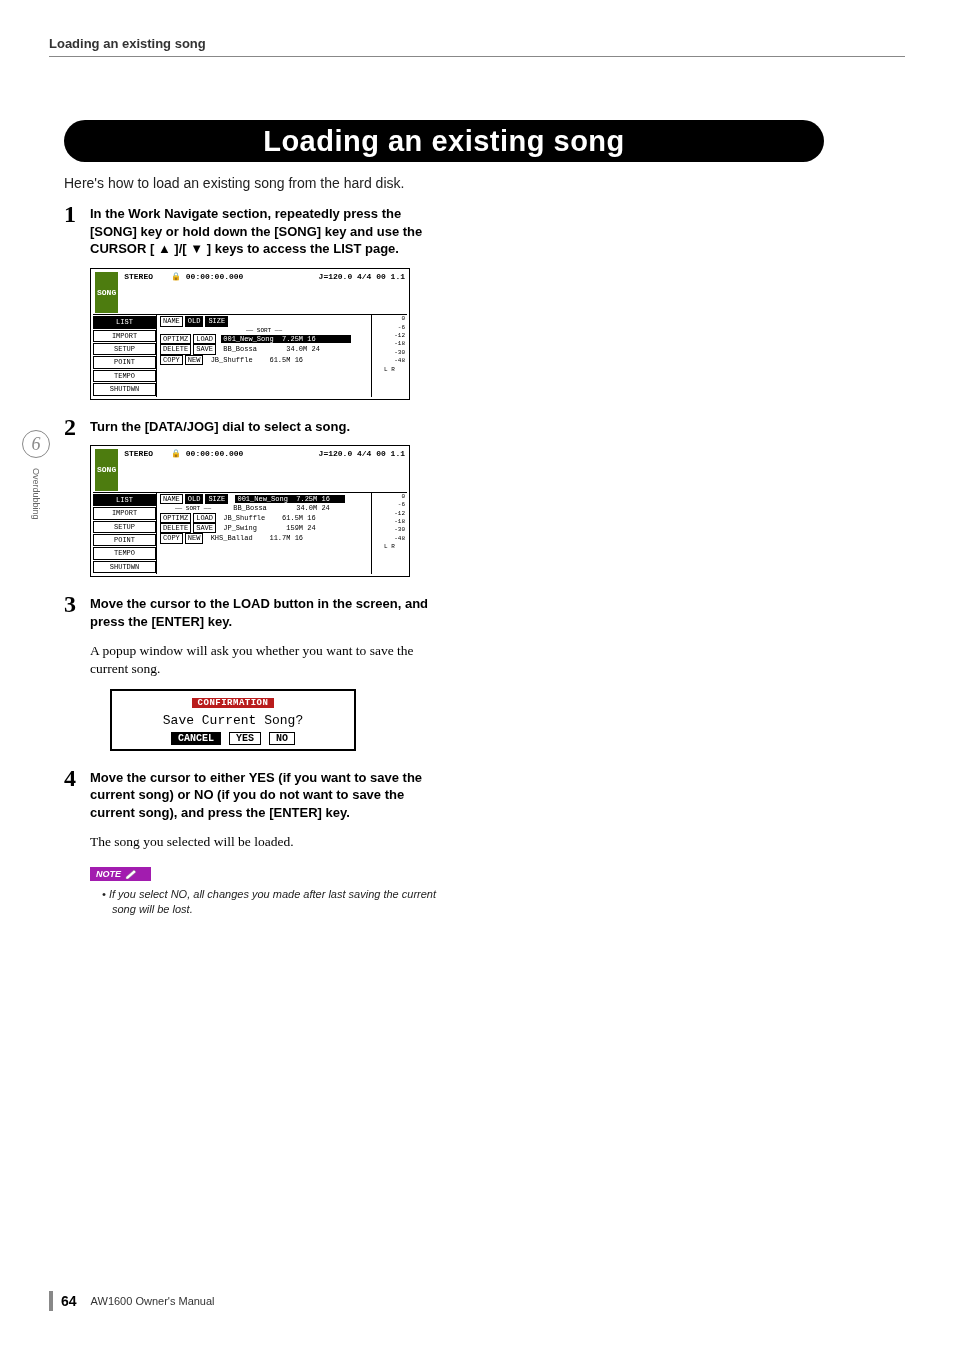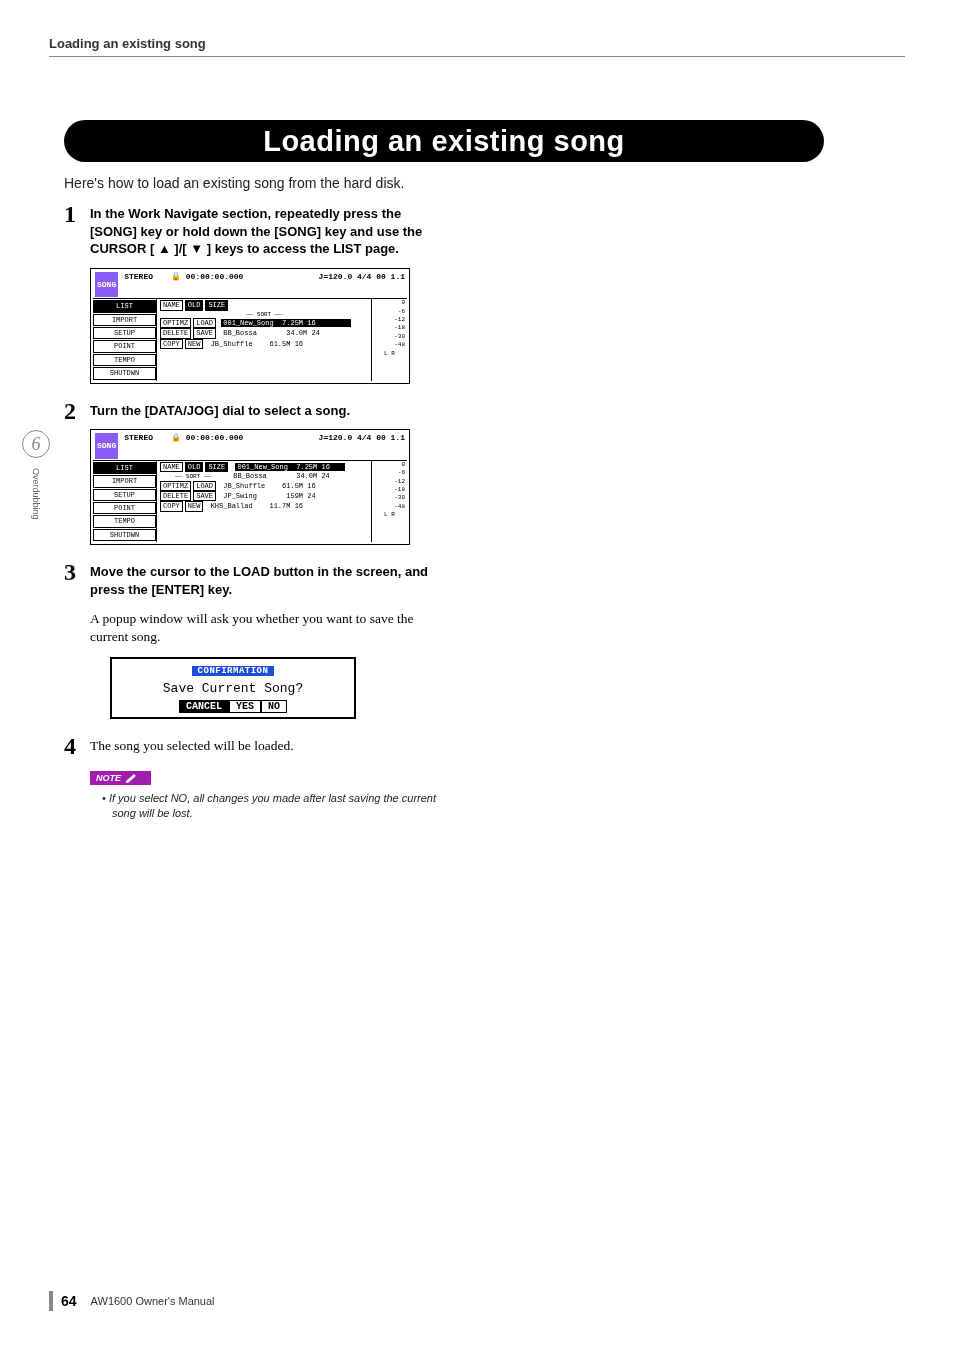--- a/index.html
+++ b/index.html
@@ -93,21 +93,21 @@
       padding: 2px;
       width: 320px;
     }
     .shot-header {
       display: flex;
       border-bottom: 1px solid #000;
       padding: 1px 2px;
       font-size: 8px;
       font-weight: bold;
     }
-    .shot-song { background: #8b5cf6; color: #fff; padding: 8px 2px; margin-right: 2px; }
+    .shot-song { background: #4d7c0f; color: #fff; padding: 16px 2px; margin-right: 2px; }
     .shot-row { display: flex; }
     .shot-tabs { width: 64px; border-right: 1px solid #000; font-size: 7px; }
     .shot-tab { padding: 1px 2px; border: 1px solid #000; margin: 1px 0; text-align: center; }
     .shot-tab.sel { background: #000; color: #fff; }
     .shot-mid { flex: 1; font-size: 7px; padding: 1px 2px; }
     .shot-btn { display: inline-block; border: 1px solid #000; padding: 0 2px; margin: 0 1px; font-size: 7px; }
     .shot-btn.sel { background: #000; color: #fff; }
     .shot-list-row { font-size: 7px; padding: 0 2px; }
     .shot-list-row.sel { background: #000; color: #fff; }
     .shot-meter { width: 36px; border-left: 1px solid #000; font-size: 6px; text-align: right; padding: 0 2px; line-height: 1.4; }
@@ -117,29 +117,29 @@
       margin-bottom: 18px;
       border: 2px solid #000;
       width: 246px;
       padding: 4px;
       font-family: 'Courier New', monospace;
       text-align: center;
       font-size: 12px;
     }
     .confirm-title {
       display: inline-block;
-      background: #1d4ed8;
+      background: #b91c1c;
       color: #fff;
       padding: 0 6px;
       font-size: 9px;
       font-weight: bold;
       letter-spacing: 0.5px;
     }
     .confirm-msg { margin: 4px 0; font-size: 13px; }
-    .confirm-btns { display: flex; justify-content: center; }
+    .confirm-btns { display: flex; justify-content: center; gap: 8px; }
     .confirm-btn { border: 1px solid #000; padding: 0 6px; font-size: 10px; font-weight: bold; }
     .confirm-btn.sel { background: #000; color: #fff; }
     .note-block { margin-left: 26px; margin-top: 12px; }
     .note-badge {
       display: inline-flex;
       align-items: center;
       background: #a21caf;
       color: #fff;
       font-size: 9px;
       font-weight: bold;
@@ -348,20 +348,21 @@
       <div class="confirm-btns">
         <span class="confirm-btn sel">CANCEL</span>
         <span class="confirm-btn">YES</span>
         <span class="confirm-btn">NO</span>
       </div>
     </div>
   </div>
 
   <div class="step">
     <div class="step-num">4</div>
+    <div class="step-body">Move the cursor to either YES (if you want to save the current song) or NO (if you do not want to save the current song), and press the [ENTER] key.</div>
     <div class="step-followup">The song you selected will be loaded.</div>
 
     <div class="note-block">
       <span class="note-badge">
         <span>NOTE</span>
         <svg width="14" height="10" style="margin-left:4px">
             <path d="M1 8 L9 1 L11 3 L3 10 L1 10 Z" fill="#fff" stroke="#888" stroke-width="0.5"></path>
           </svg>
       </span>
       <div class="note-text">If you select NO, all changes you made after last saving the current song will be lost.</div>

